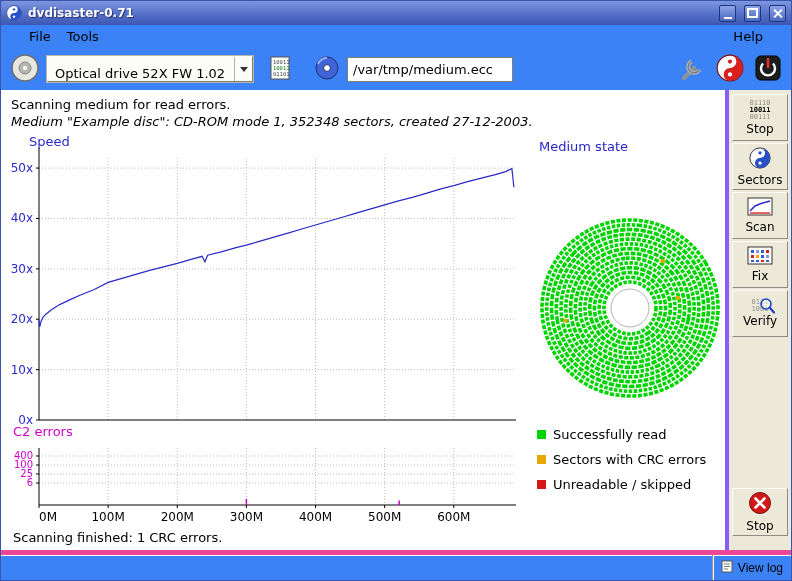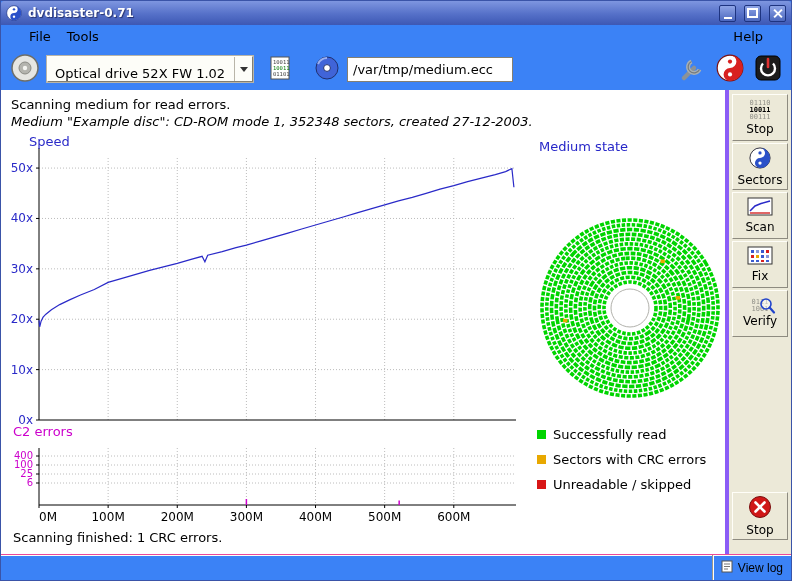--- a/index.html
+++ b/index.html
@@ -67,21 +67,21 @@
             display:flex;flex-direction:column;align-items:center;justify-content:center;gap:1px;
             font:12px "DejaVu Sans","Liberation Sans",sans-serif;padding:0;}
   .side-spacer{flex:1;}
   .stop-btn{margin-bottom:14px;height:48px;}
   .bin-icon{display:flex;flex-direction:column;align-items:center;line-height:7px;
             font-family:"DejaVu Sans Mono","Liberation Mono",monospace;font-size:7px;}
   .bin-dim{color:#909088;}
   .bin-main{color:#000;font-weight:bold;}
 
   
-  .bottombar{flex:0 0 25px;display:flex;align-items:flex-end;border-top:1px solid #ec4899;
+  .bottombar{flex:0 0 25px;display:flex;align-items:flex-end;border-top:5px solid #ec4899;
              box-shadow:inset 0 1px 0 #fffef8;}
   .viewlog{margin-left:auto;height:100%;display:flex;align-items:center;gap:5px;padding:0 8px;
            border-left:1px solid #9b978c;box-shadow:inset 1px 0 0 #fffef8;font-size:12px;background:none;border-top:none;border-right:none;border-bottom:none;}
 </style>
 </head>
 <body>
 
 <div class="window">
 
   <div class="titlebar">

